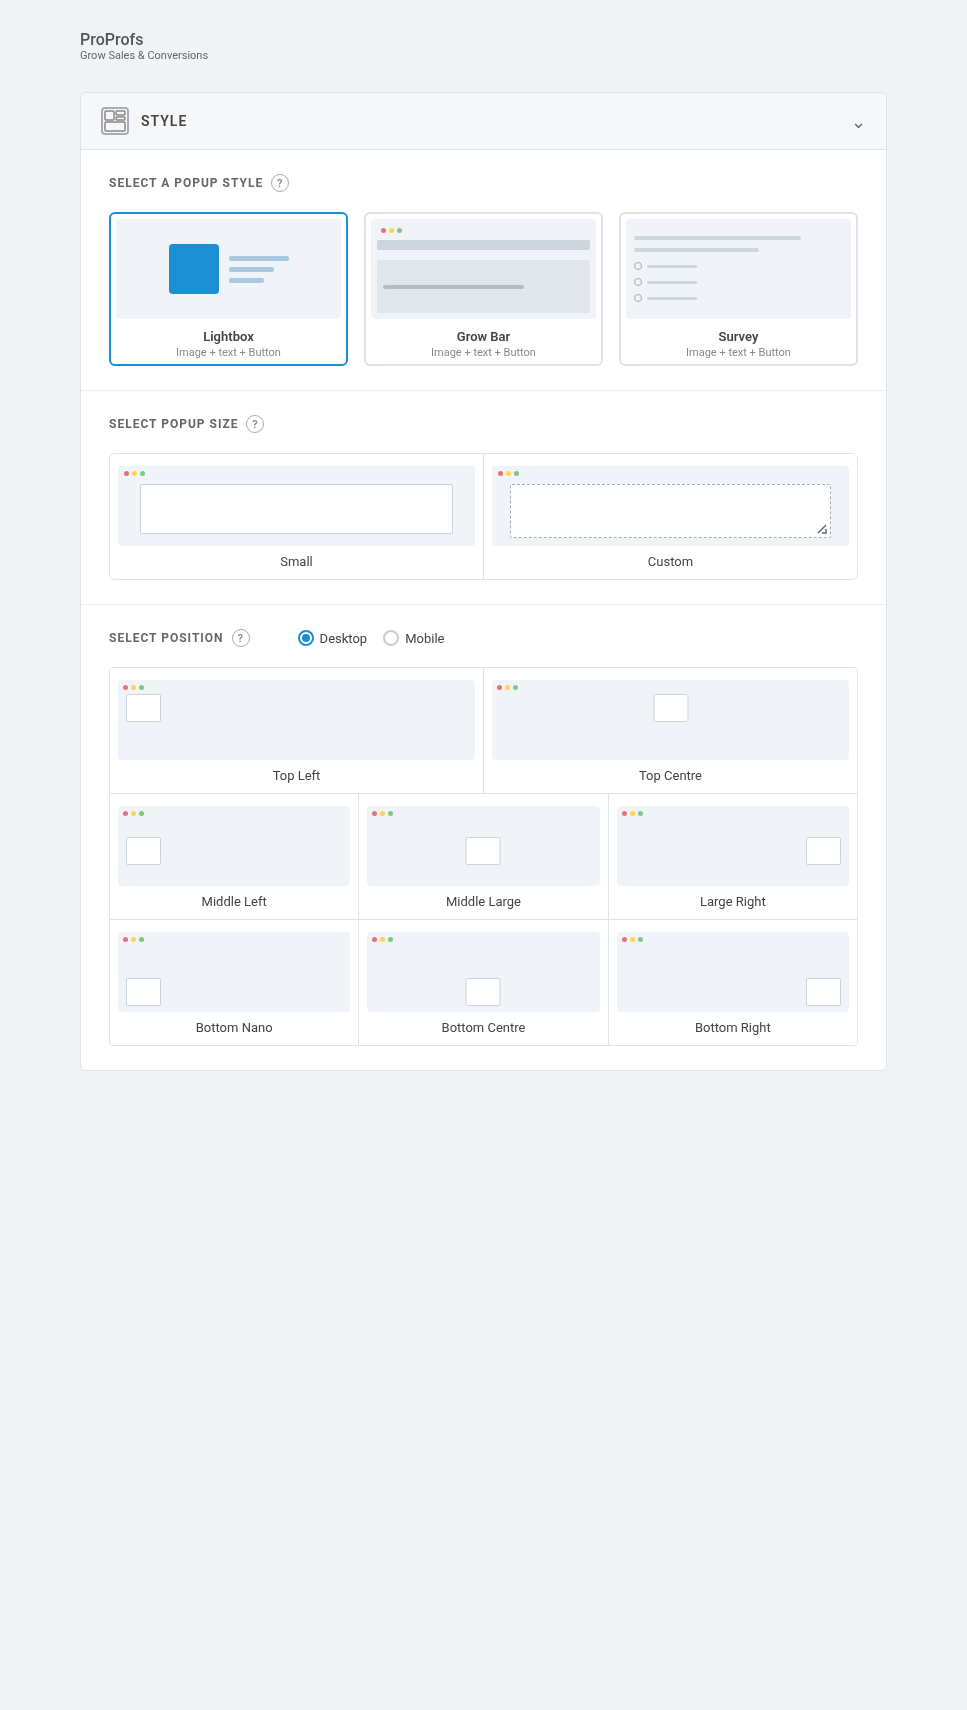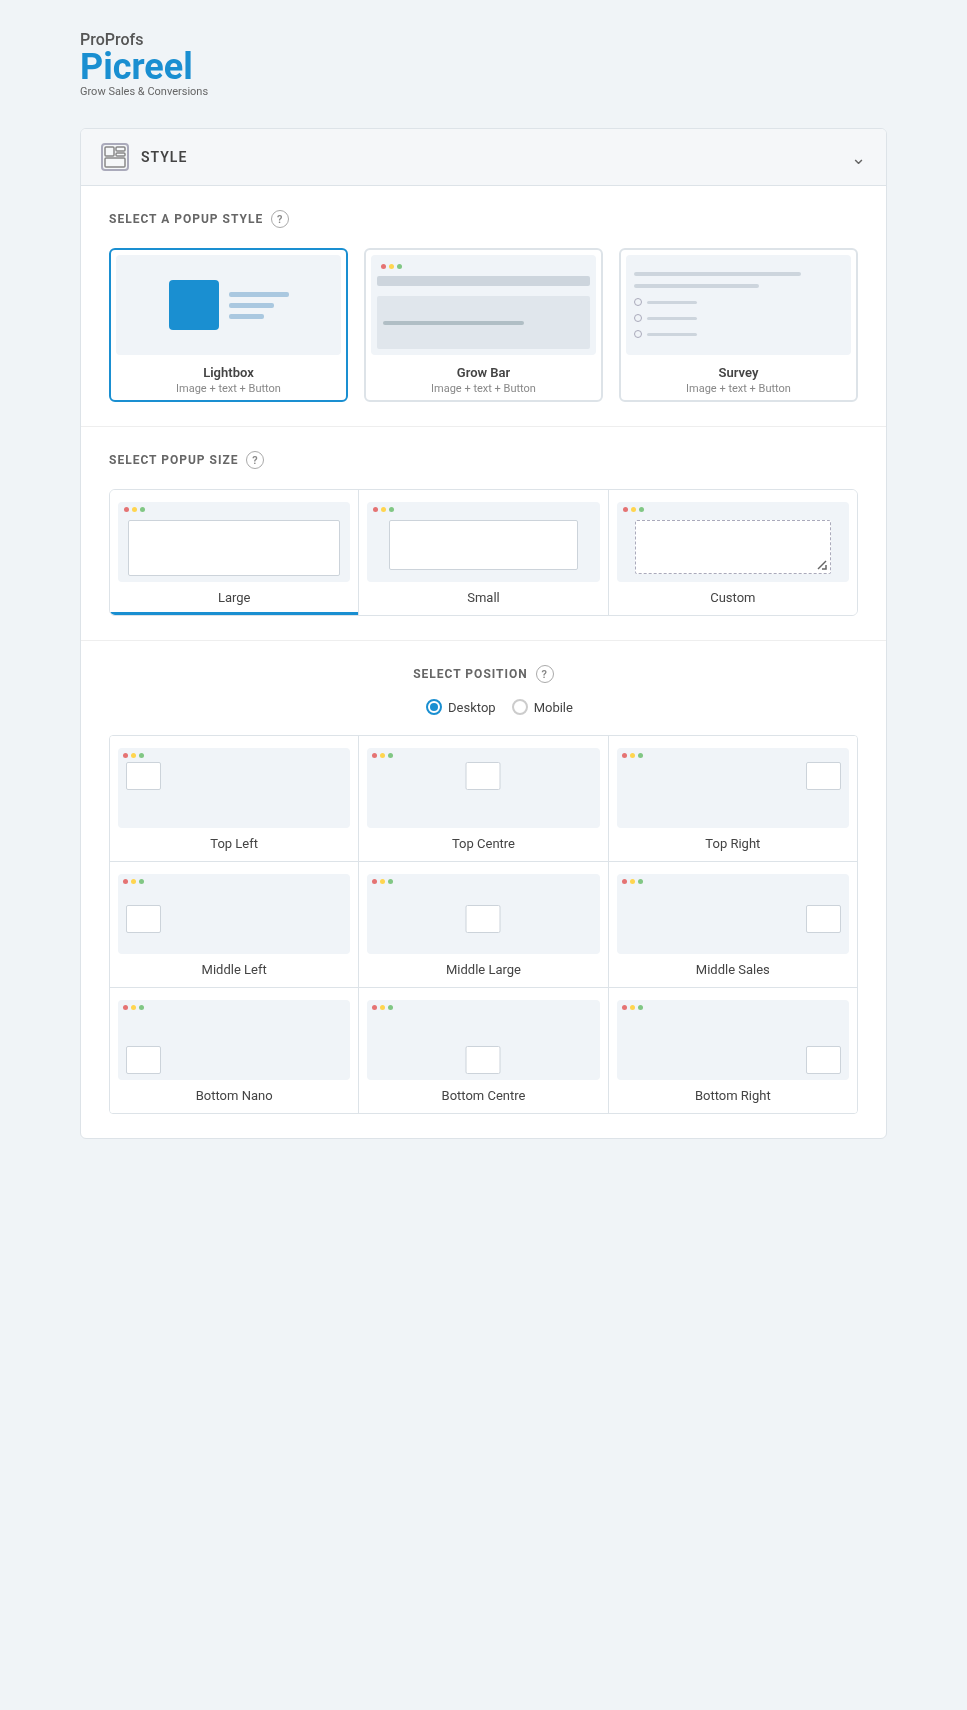--- a/index.html
+++ b/index.html
@@ -270,21 +270,20 @@
       font-size: 13px;
       color: #444;
     }
 
     
     .position-header {
       display: flex;
       align-items: center;
       gap: 16px;
       margin-bottom: 20px;
-      flex-direction: column;
     }
     .radio-group {
       display: flex;
       align-items: center;
       gap: 16px;
       margin-left: 32px;
     }
     .radio-option {
       display: flex;
       align-items: center;
@@ -381,21 +380,20 @@
     
     .layout-svg { width: 22px; height: 22px; }
   </style>
 </head>
 <body>
 
 <div class="page-wrapper">
 
   <div class="logo-area">
     <div class="logo-proprofs">ProProfs</div>
-    <div class="logo-picreel">Picreel</div>
     <div class="logo-tagline">Grow Sales &amp; Conversions</div>
   </div>
 
   <div class="main-card">
 
     <div class="layout-header">
       <div class="layout-header-left">
         <div class="layout-icon">
           <svg class="layout-svg" viewBox="0 0 22 22" fill="none" xmlns="http://www.w3.org/2000/svg">
             <rect x="1" y="1" width="9" height="9" rx="1" stroke="#888" stroke-width="1.5"></rect>
@@ -475,31 +473,20 @@
       </div>
     </div>
 
     <div class="section">
       <div class="section-title">
         <span>SELECT POPUP SIZE</span>
         <span class="help-icon">?</span>
       </div>
       <div class="size-cards">
 
-        <div class="size-card selected">
-          <div class="size-preview">
-            <div class="sp-dots">
-              <div class="sp-dot red"></div>
-              <div class="sp-dot yellow"></div>
-              <div class="sp-dot green"></div>
-            </div>
-            <div style="position:absolute; top:18px; left:10px; right:10px; bottom:6px; background:#fff; border:1px solid #ccd3da; border-radius:2px;"></div>
-          </div>
-          <div class="size-label">Large</div>
-        </div>
 
         <div class="size-card">
           <div class="size-preview">
             <div class="sp-dots">
               <div class="sp-dot red"></div>
               <div class="sp-dot yellow"></div>
               <div class="sp-dot green"></div>
             </div>
             <div style="position:absolute; top:18px; left:22px; right:22px; bottom:12px; background:#fff; border:1px solid #ccd3da; border-radius:2px;"></div>
           </div>
@@ -564,31 +551,20 @@
             <div class="pos-preview pos-top-centre">
               <div class="pos-dots">
                 <div class="pos-dot red"></div>
                 <div class="pos-dot yellow"></div>
                 <div class="pos-dot green"></div>
               </div>
               <div class="pos-window"></div>
             </div>
             <div class="pos-label">Top Centre</div>
           </div>
-          <div class="position-cell">
-            <div class="pos-preview pos-top-right">
-              <div class="pos-dots">
-                <div class="pos-dot red"></div>
-                <div class="pos-dot yellow"></div>
-                <div class="pos-dot green"></div>
-              </div>
-              <div class="pos-window"></div>
-            </div>
-            <div class="pos-label">Top Right</div>
-          </div>
         </div>
 
         <div class="position-row">
           <div class="position-cell">
             <div class="pos-preview pos-mid-left">
               <div class="pos-dots">
                 <div class="pos-dot red"></div>
                 <div class="pos-dot yellow"></div>
                 <div class="pos-dot green"></div>
               </div>
@@ -609,21 +585,21 @@
           </div>
           <div class="position-cell">
             <div class="pos-preview pos-mid-right">
               <div class="pos-dots">
                 <div class="pos-dot red"></div>
                 <div class="pos-dot yellow"></div>
                 <div class="pos-dot green"></div>
               </div>
               <div class="pos-window"></div>
             </div>
-            <div class="pos-label">Middle Sales</div>
+            <div class="pos-label">Large Right</div>
           </div>
         </div>
 
         <div class="position-row">
           <div class="position-cell">
             <div class="pos-preview pos-bot-left">
               <div class="pos-dots">
                 <div class="pos-dot red"></div>
                 <div class="pos-dot yellow"></div>
                 <div class="pos-dot green"></div>

